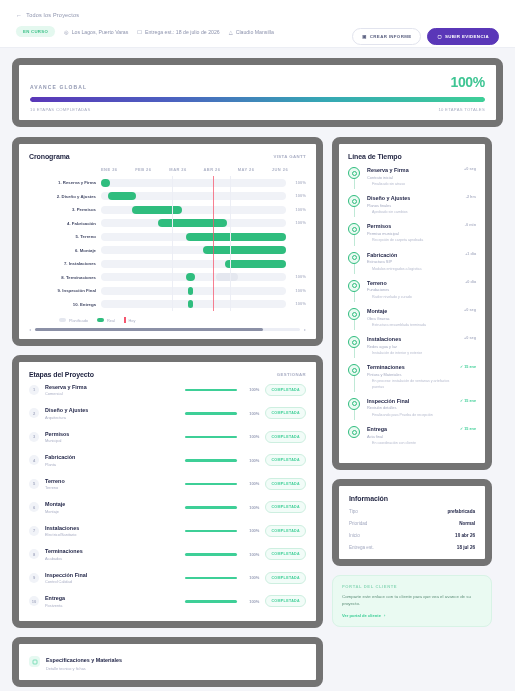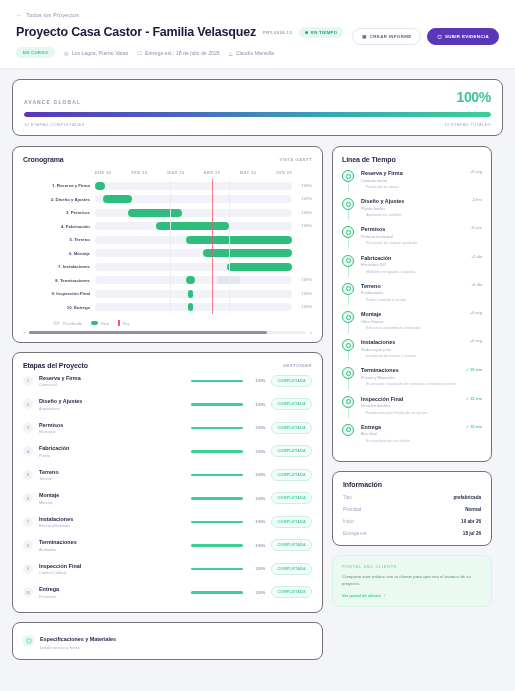--- a/index.html
+++ b/index.html
@@ -60,21 +60,21 @@
   .btn {
     display: flex; align-items: center; gap: 3px;
     font-size: 4.4px; font-weight: bold; letter-spacing: .35px;
     border-radius: 9px; padding: 5px 9px; cursor: pointer; white-space: nowrap;
   }
   .btn-outline { background: #fff; border: 1px solid #e2e4ee; color: #5a6080; }
   .btn-primary { background: #5a37b8; color: #fff; border: 1px solid #5a37b8; }
 
   
   .card {
-    background: #fff; border-radius: 8px; border: 1px solid #737373;
+    background: #fff; border-radius: 8px; border: 7px solid #737373;
   }
   .progress-card { margin: 10px 12px 0 12px; padding: 9px 11px 8px 11px; }
   .progress-top { display: flex; justify-content: space-between; align-items: flex-end; }
   .progress-label {
     font-size: 5px; font-weight: bold; letter-spacing: 1.1px; color: #9298b2;
   }
   .progress-pct { font-size: 14px; font-weight: bold; color: #3ec593; letter-spacing: -.3px; }
   .progress-track {
     height: 5px; border-radius: 4px; background: #eef0f6; margin-top: 7px; overflow: hidden;
   }
@@ -247,28 +247,20 @@
 </style>
 </head>
 <body>
 
 <div class="page">
 
   <div class="header">
     <div class="breadcrumb">
       <span class="arrow ico">←</span>
       <span>Todos los Proyectos</span>
-    </div>
-    <div class="title-row">
-      <div class="proj-title">Proyecto Casa Castor - Familia Velasquez</div>
-      <div class="code-chip">PRY-0026-13</div>
-      <div class="status-chip">
-        <span class="dot"></span>
-        <span>EN TIEMPO</span>
-      </div>
     </div>
     <div class="meta-row">
       <span class="meta-pill">EN CURSO</span>
       <span class="meta-item">
         <span class="ico">◎</span>
         <span>Los Lagos, Puerto Varas</span>
       </span>
       <span class="meta-item">
         <span class="ico">☐</span>
         <span>Entrega est.: 18 de julio de 2026</span>

